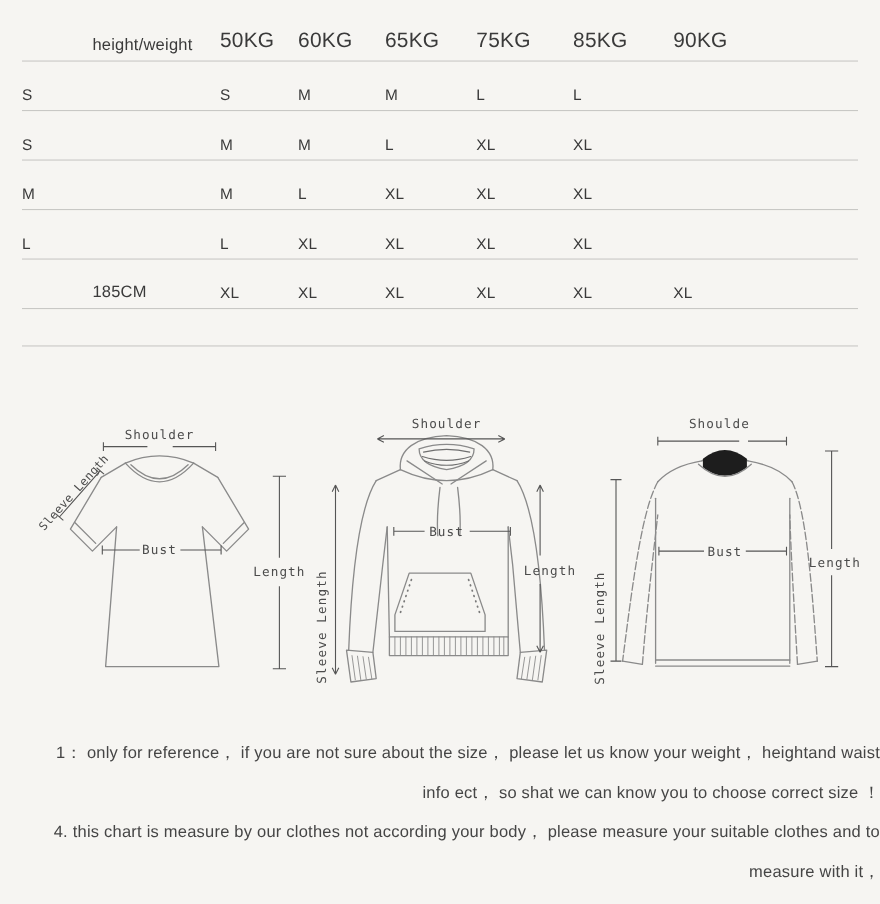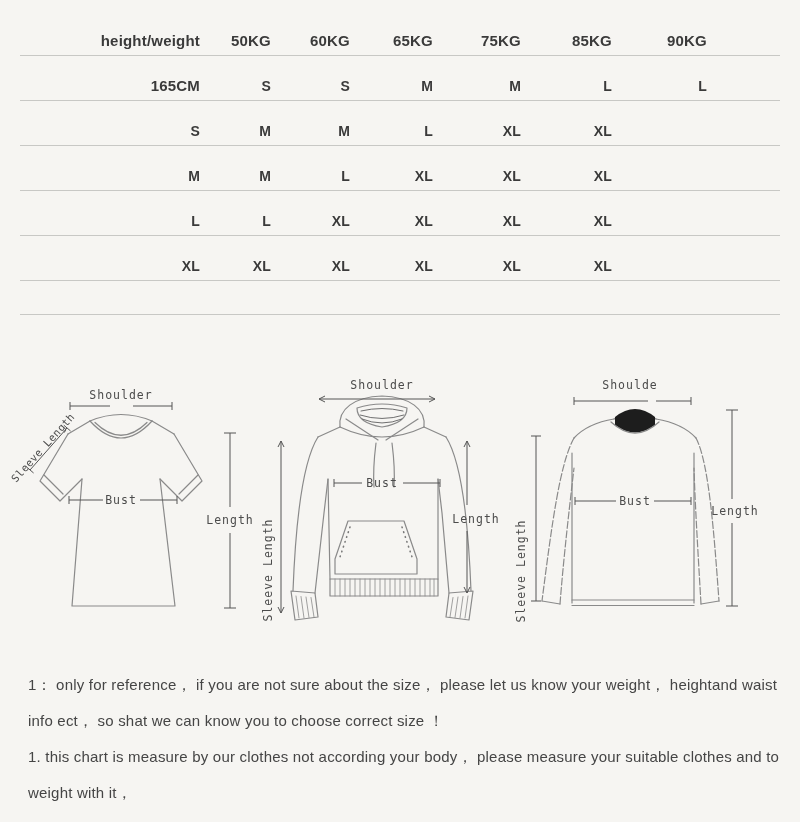--- a/index.html
+++ b/index.html
@@ -5,58 +5,57 @@
   html,body{margin:0;padding:0;background:#f6f5f2;}
   .page{position:relative;width:800px;height:822px;background:#f6f5f2;overflow:hidden;
         font-family:"Liberation Sans",sans-serif;color:#3b3b3b;}
   
   .size-table{padding-top:12px;margin-left:20px;width:760px;}
   .trow{display:grid;grid-template-columns:180px 71px 79px 83px 88px 91px 95px;
         border-bottom:1px solid #c8c8c5;align-items:end;}
   .trow.thead{height:43px;}
   .trow.data{height:44px;}
   .trow.empty{height:33px;}
-  .tcell{text-align:right;font-weight:bold;font-size:14px;padding-bottom:6px;color:#3a3a3a;
+  .tcell{text-align:left;font-weight:normal;font-size:14px;padding-bottom:6px;color:#3a3a3a;
          letter-spacing:.2px;}
-  .thead .tcell{font-size:15px;}
+  .thead .tcell{font-size:19px;}
   .tcell.col1{padding-left:64px;font-size:15px;}
   
-  .diagrams{display:flex;justify-content:flex-start;padding:0 10px;margin-top:48px;text-decoration:underline;}
+  .diagrams{display:flex;justify-content:flex-end;padding:0 10px;margin-top:48px;text-decoration:underline;}
   .diagrams svg{overflow:visible;display:block;}
   .sketch{stroke:#8a8a8a;stroke-width:1.2;fill:none;stroke-linejoin:round;stroke-linecap:round;}
   .sketch-dark{stroke:#6f6f6f;stroke-width:1;fill:none;}
   .measure{stroke:#555;stroke-width:1;fill:none;}
   .stitch{stroke:#7a7a7a;stroke-width:1.6;fill:none;stroke-dasharray:.6 4.5;stroke-linecap:round;}
   .rib{stroke:#8a8a8a;stroke-width:.8;fill:none;}
   .dash{stroke-dasharray:7 2.5;}
   .dlabel{font-family:"DejaVu Sans Mono",monospace;font-size:11.5px;fill:#4c4c4c;
           letter-spacing:1px;text-anchor:middle;}
   .dlabel.small{font-size:10.5px;letter-spacing:.5px;text-anchor:start;}
   
-  .notes{margin-top:14px;text-align:left;font-size:15px;color:#454545;padding-left:28px;}
+  .notes{margin-top:14px;text-align:right;font-size:15px;color:#454545;padding-left:28px;}
   .note-line{line-height:16px;margin:0 auto 20px;max-width:780px;letter-spacing:.2px;}
 </style>
 </head>
 <body>
 
 <div class="page">
 
   <div class="size-table">
     <div class="trow thead">
       <div class="tcell col1">height/weight</div>
       <div class="tcell">50KG</div>
       <div class="tcell">60KG</div>
       <div class="tcell">65KG</div>
       <div class="tcell">75KG</div>
       <div class="tcell">85KG</div>
       <div class="tcell">90KG</div>
     </div>
 
     <div class="trow data">
-      <div class="tcell col1">165CM</div>
       <div class="tcell">S</div>
       <div class="tcell">S</div>
       <div class="tcell">M</div>
       <div class="tcell">M</div>
       <div class="tcell">L</div>
       <div class="tcell">L</div>
     </div>
 
     <div class="trow data">
       <div class="tcell">S</div>
@@ -79,20 +78,21 @@
     <div class="trow data">
       <div class="tcell">L</div>
       <div class="tcell">L</div>
       <div class="tcell">XL</div>
       <div class="tcell">XL</div>
       <div class="tcell">XL</div>
       <div class="tcell">XL</div>
     </div>
 
     <div class="trow data">
+      <div class="tcell col1">185CM</div>
       <div class="tcell">XL</div>
       <div class="tcell">XL</div>
       <div class="tcell">XL</div>
       <div class="tcell">XL</div>
       <div class="tcell">XL</div>
       <div class="tcell">XL</div>
     </div>
 
     <div class="trow empty"></div>
   </div>
@@ -191,18 +191,18 @@
       </g>
     </svg>
   </div>
 
   <div class="notes">
     <div>
       <div class="note-line">1： only for reference， if you are not sure about the size， please let us know your weight， heightand waist</div>
       <div class="note-line">info ect， so shat we can know you to choose correct size ！</div>
     </div>
     <div>
-      <div class="note-line">1. this chart is measure by our clothes not according your body， please measure your suitable clothes and to</div>
-      <div class="note-line">weight with it，</div>
+      <div class="note-line">4. this chart is measure by our clothes not according your body， please measure your suitable clothes and to</div>
+      <div class="note-line">measure with it，</div>
     </div>
   </div>
 
 </div>
 
 </body></html>

